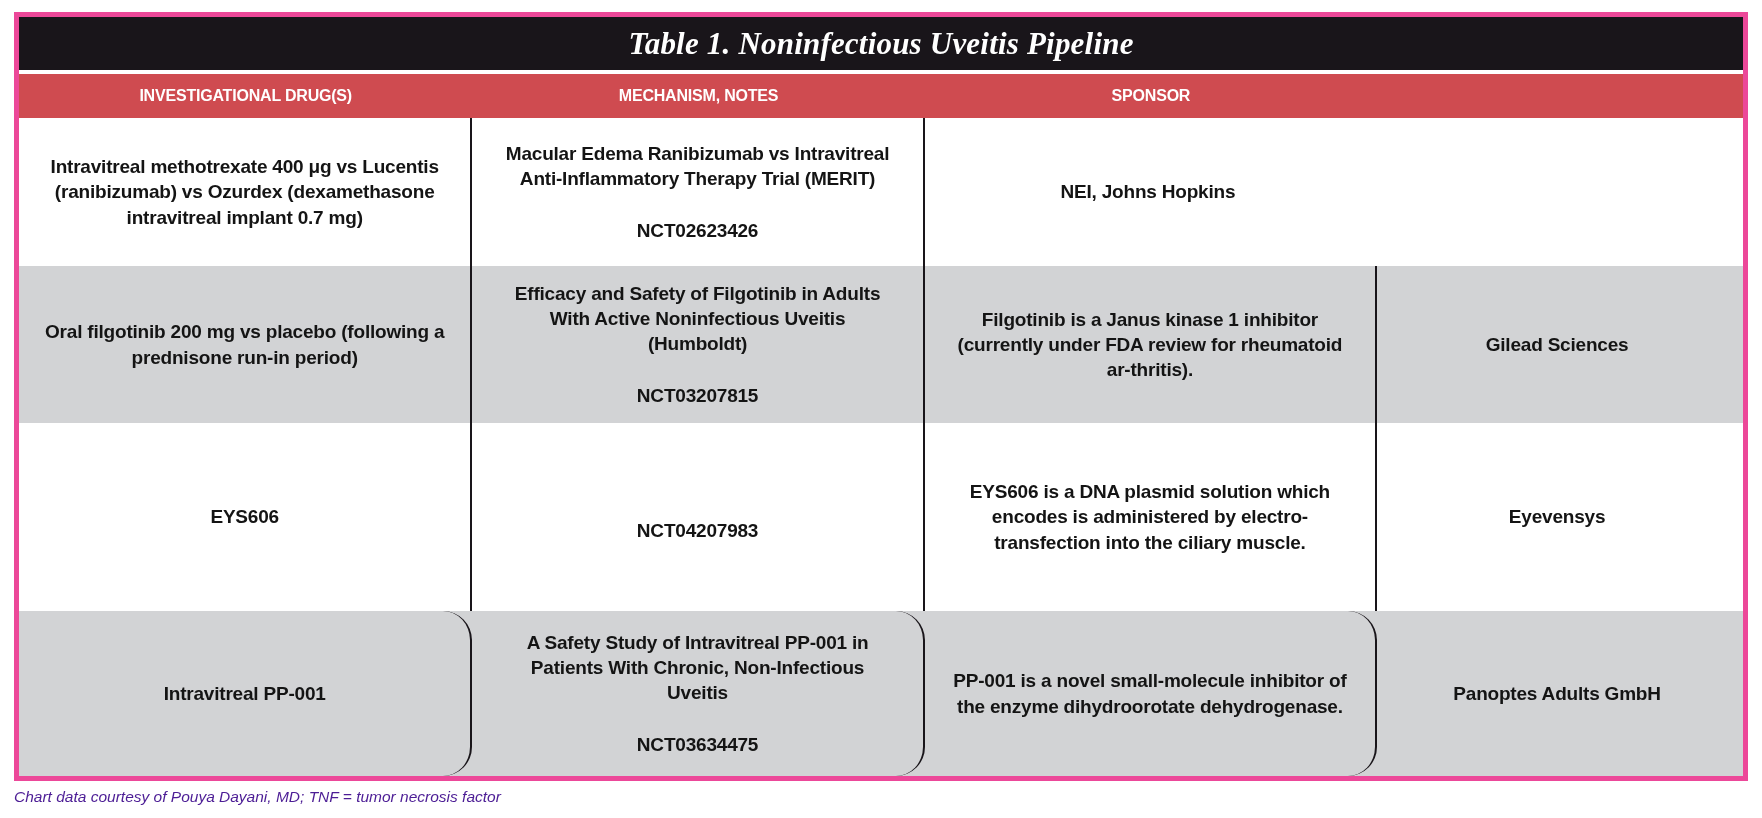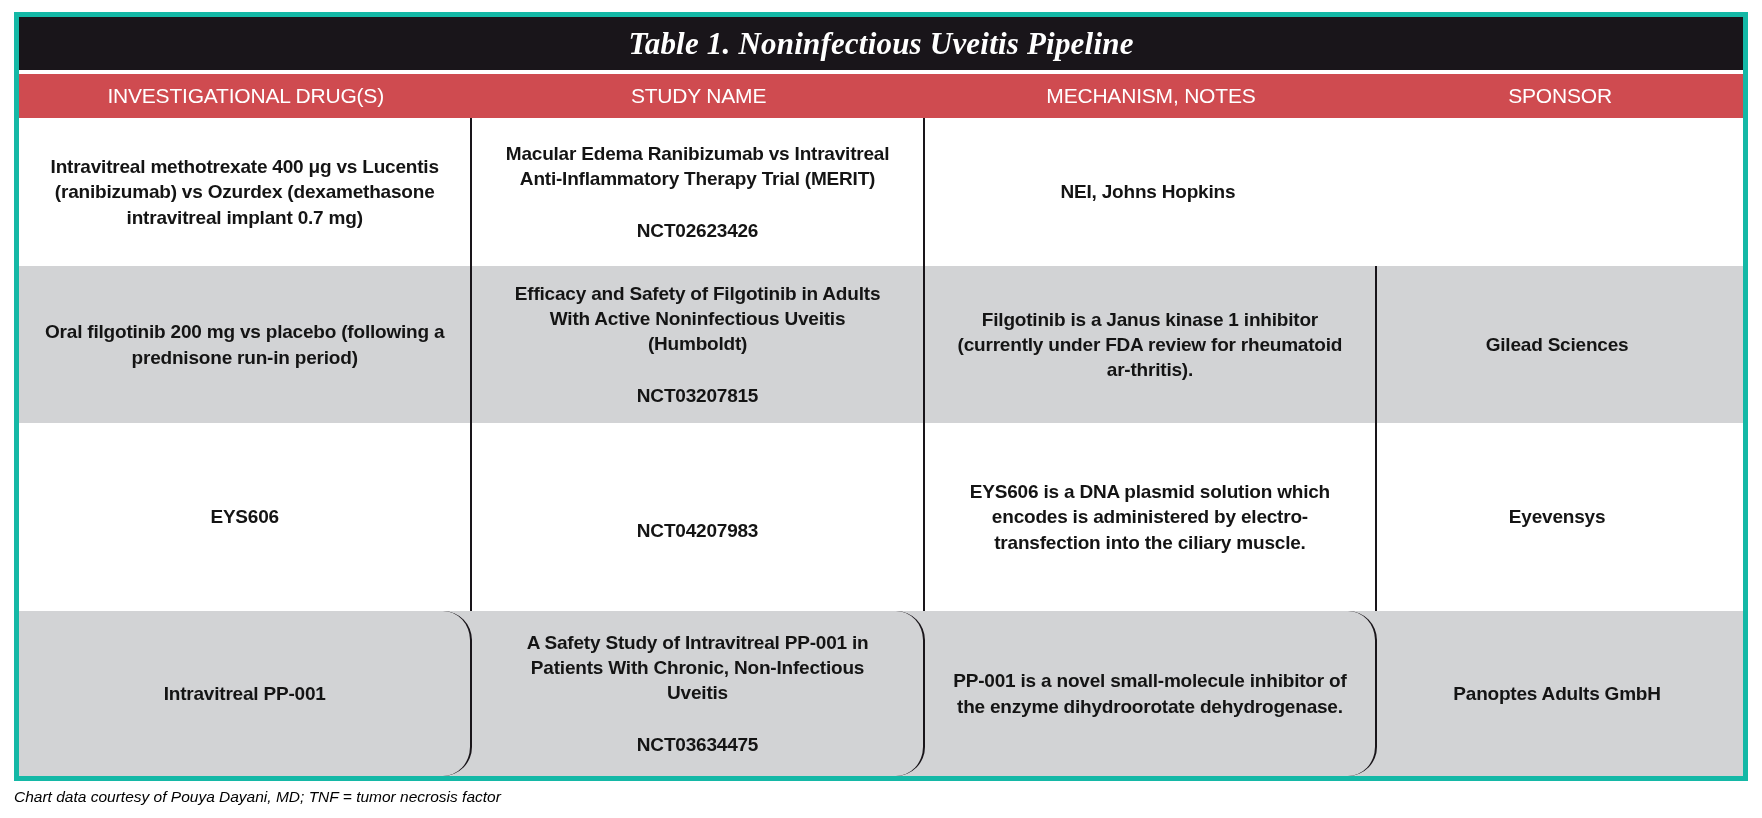--- a/index.html
+++ b/index.html
@@ -10,21 +10,21 @@
   .page {
     width: 1762px;
     height: 818px;
     box-sizing: border-box;
     padding: 12px 14px 0 14px;
     background: #ffffff;
     font-family: "Liberation Sans", sans-serif;
     overflow: hidden;
   }
   .table-wrap {
-    border: 5px solid #14b8a6;
+    border: 5px solid #ec4899;
     background: #fde047;
   }
   .title-bar {
     background: #19151a;
     height: 53px;
     display: flex;
     align-items: center;
     justify-content: center;
   }
   .title-text {
@@ -45,22 +45,22 @@
   }
   .header-row {
     background: #cf4b50;
     height: 44px;
   }
   .header-cell {
     display: flex;
     align-items: center;
     justify-content: center;
     color: #ffffff;
-    font-weight: normal;
-    font-size: 21px;
+    font-weight: bold;
+    font-size: 16px;
     letter-spacing: -0.2px;
     text-transform: uppercase;
   }
   .body-row .cell {
     display: flex;
     flex-direction: column;
     align-items: center;
     justify-content: center;
     text-align: center;
     padding: 12px 26px;
@@ -82,38 +82,37 @@
   .r2 { min-height: 157px; }
   .r3 { min-height: 188px; }
   .r4 { min-height: 165px; border-radius: 29px; }
   .nct {
     margin-top: 27px;
   }
   .footnote {
     margin-top: 7px;
     font-style: italic;
     font-size: 15.5px;
-    color: #000000;
+    color: #4c1d95;
     text-align: left;
   }
 </style>
 </head>
 <body>
 
 <div class="page">
   <div class="table-wrap">
 
     <div class="title-bar">
       <span class="title-text">Table 1. Noninfectious Uveitis Pipeline</span>
     </div>
     <div class="title-gap"></div>
 
     <div class="grid-row header-row">
       <div class="header-cell">INVESTIGATIONAL DRUG(S)</div>
-      <div class="header-cell">STUDY NAME</div>
       <div class="header-cell">MECHANISM, NOTES</div>
       <div class="header-cell">SPONSOR</div>
     </div>
 
     <div class="grid-row body-row row-white">
       <div class="cell r1">Intravitreal methotrexate 400 μg vs Lucentis (ranibizumab) vs Ozurdex (dexamethasone intravitreal implant 0.7 mg)</div>
       <div class="cell r1">
         <div>Macular Edema Ranibizumab vs Intravitreal Anti-Inflammatory Therapy Trial (MERIT)</div>
         <div class="nct">NCT02623426</div>
       </div>

